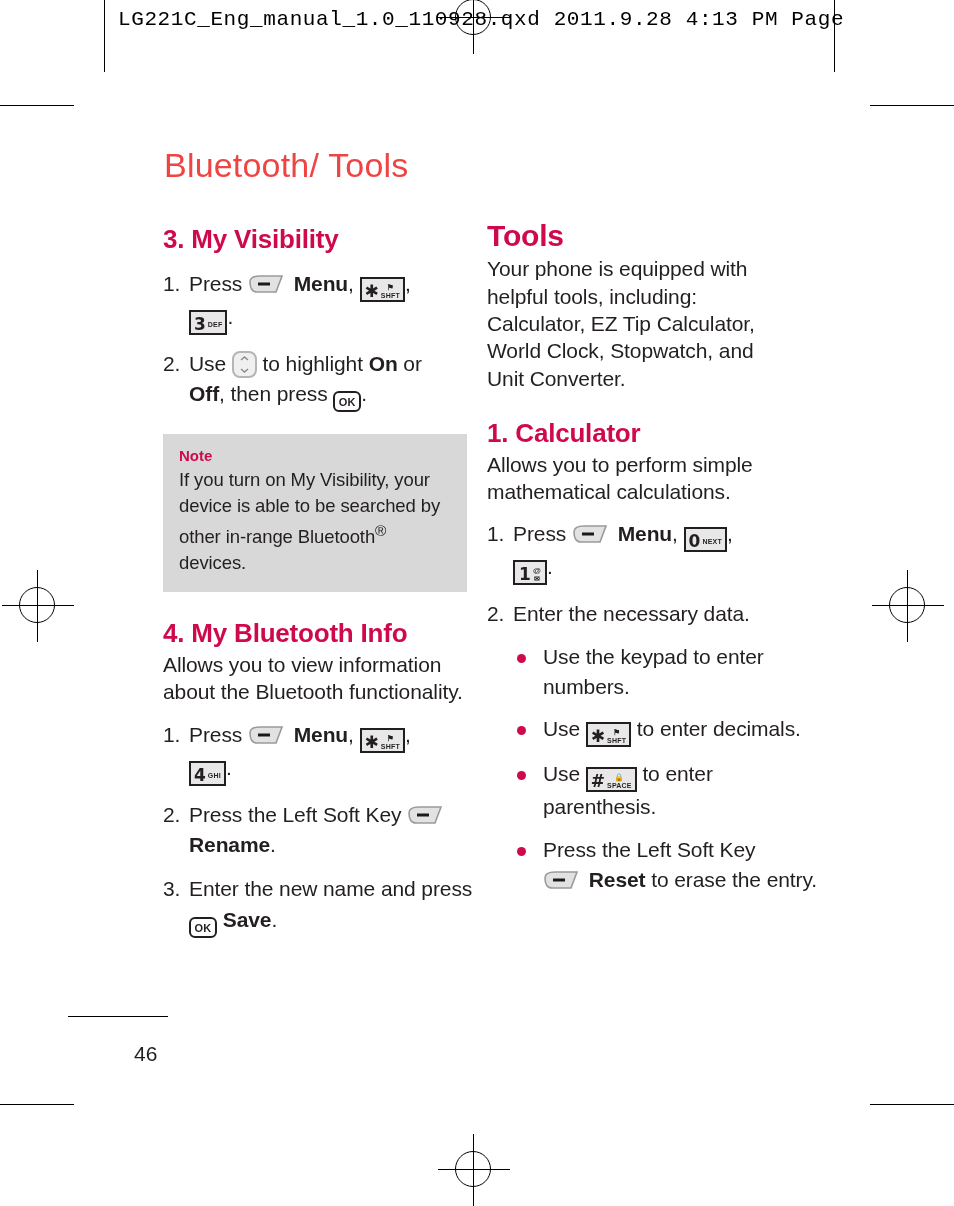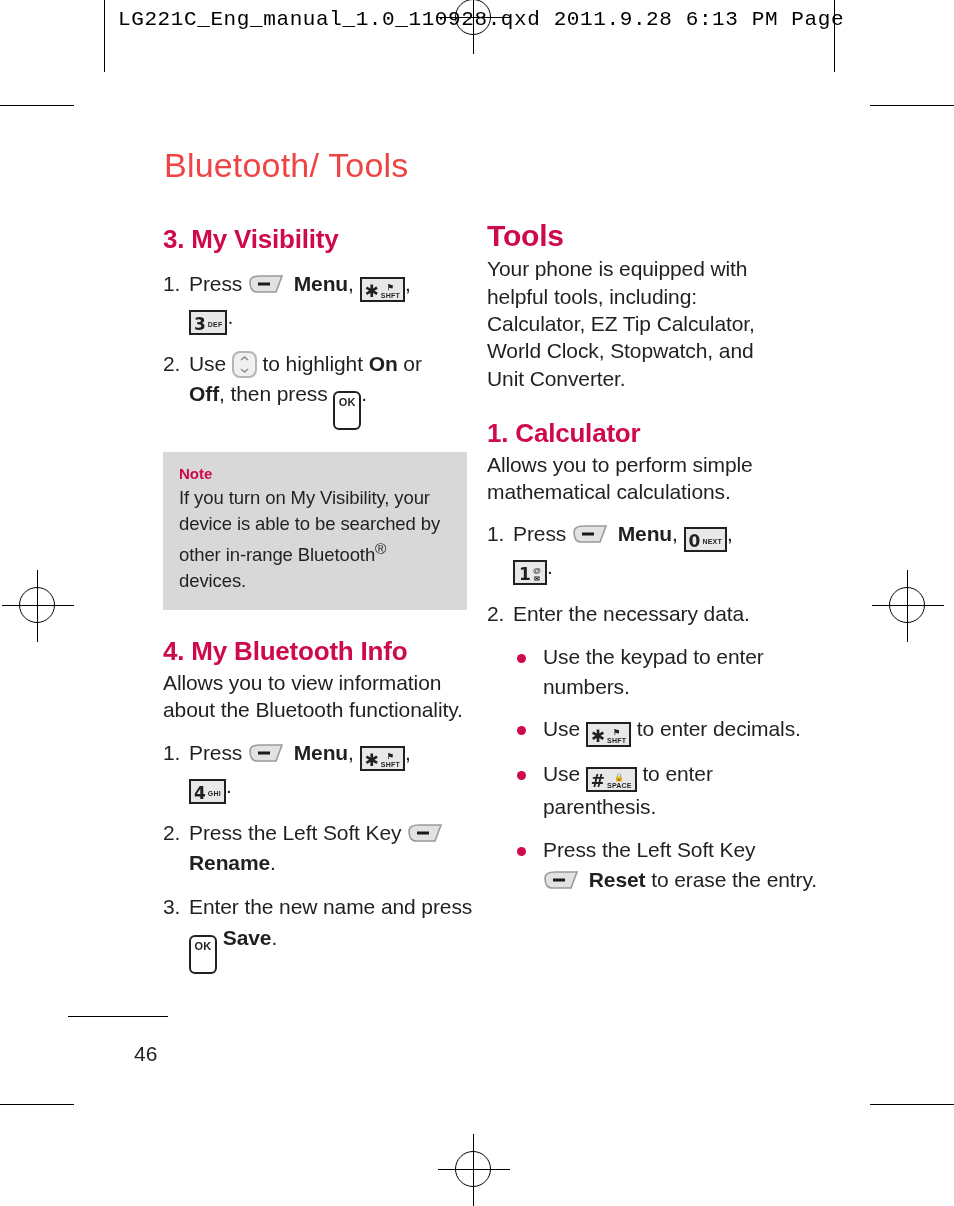--- a/index.html
+++ b/index.html
@@ -219,21 +219,21 @@
     text-align: center;
     margin-left: 2px;
     letter-spacing: 0.2px;
   }
   .k-pad .ksub .t1 { display: block; font-size: 8px; }
   .k-pad .ksub .t2 { display: block; font-size: 7px; }
 
   
   .k-ok {
     min-width: 28px;
-    height: 39px;
+    height: 21px;
     border: 2px solid #231f20;
     border-radius: 6px;
     background: #fff;
     font-size: 11px;
     font-weight: bold;
     line-height: 18px;
     text-align: center;
     padding: 0 3px;
     box-sizing: border-box;
     vertical-align: -5px;
@@ -257,21 +257,21 @@
     font-size: 21px;
     color: #231f20;
   }
 </style>
 </head>
 <body>
 
 <div class="preflight-header">
   <div class="vrule left-bar"></div>
   <div class="vrule right-bar"></div>
-  <div class="preflight-text">LG221C_Eng_manual_1.0_110928.qxd   2011.9.28   6:13 PM   Page</div>
+  <div class="preflight-text">LG221C_Eng_manual_1.0_110928.qxd   2011.9.28   4:13 PM   Page</div>
 </div>
 
 <div class="croprule tl"></div>
 <div class="croprule tr"></div>
 <div class="croprule bl"></div>
 <div class="croprule br"></div>
 <div class="croprule pagerule"></div>
 
 <div class="regmark left">
   <div class="rm-h"></div>

